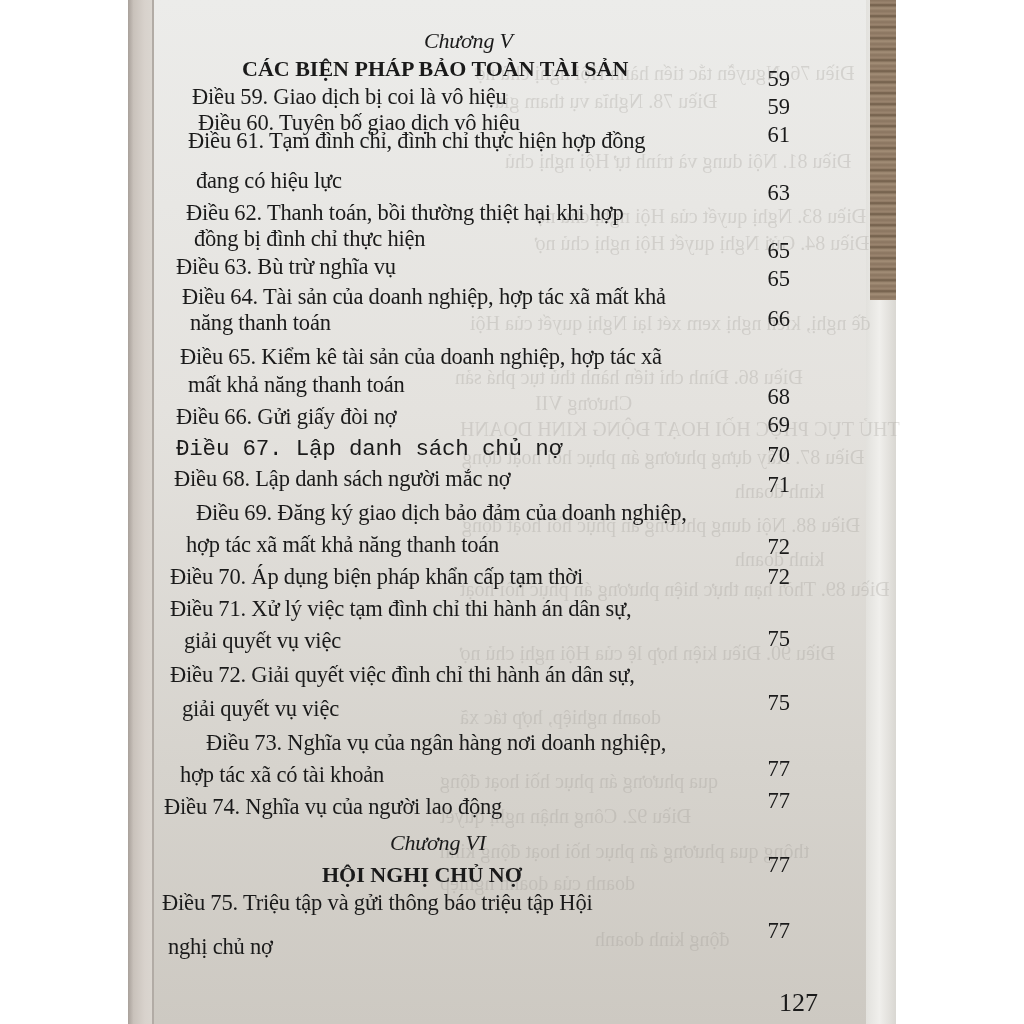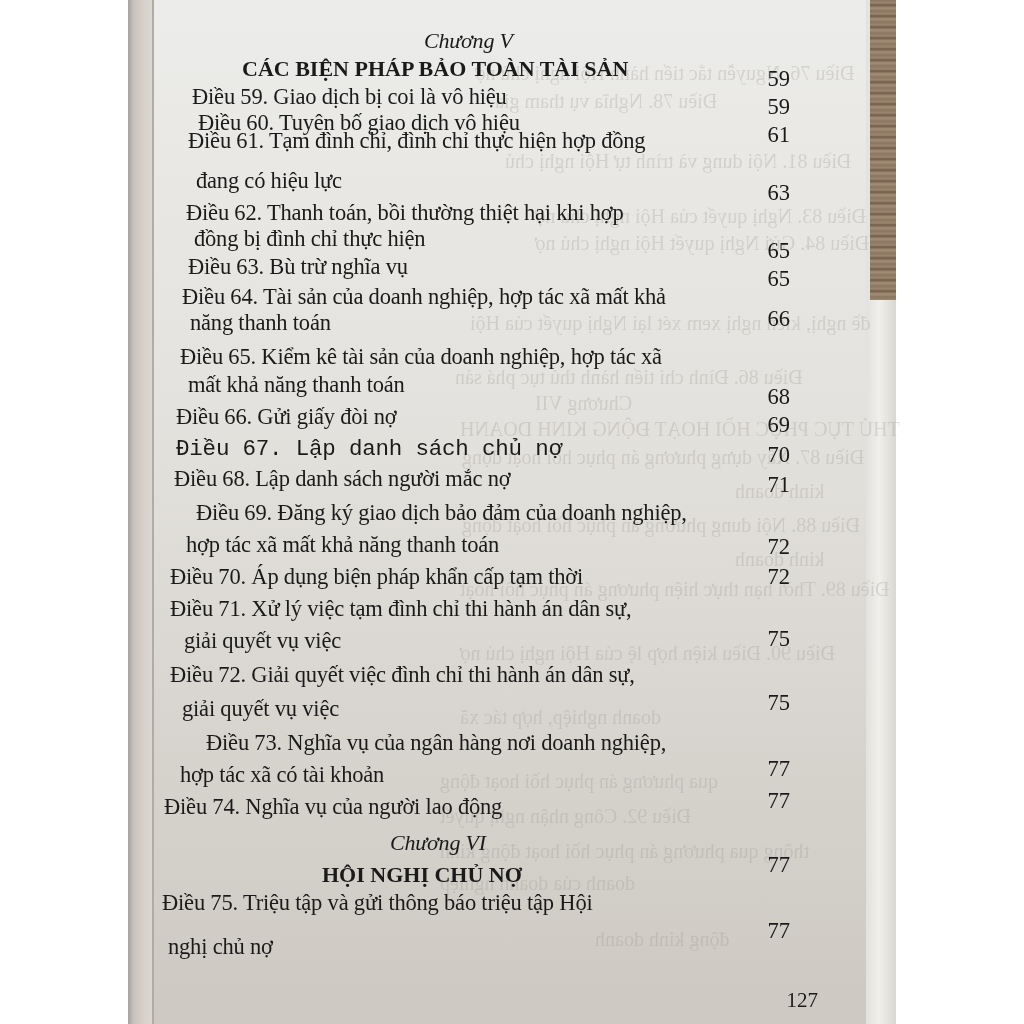--- a/index.html
+++ b/index.html
@@ -35,21 +35,21 @@
   .line {
     position:absolute; white-space:nowrap; color:#1a1a1a;
     font-size:22.5px; letter-spacing:-0.2px;
   }
   .chapter { font-style:italic; font-size:22px; }
   .chapter-title { font-size:22px; letter-spacing:0px;font-weight:bold; }
   .num {
     position:absolute; right:234px; text-align:right; white-space:nowrap;
     color:#1a1a1a; font-size:22.5px;
   }
-  .folio { position:absolute; right:206px; top:988px; font-size:21px; color:#1a1a1a; }
+  .folio { position:absolute; right:206px; top:988px; font-size:26px; color:#1a1a1a; }
 </style>
 </head>
 <body>
 
 <div class="spine"></div>
 <div class="spine-edge"></div>
 <div class="page"></div>
 <div class="page-edge"></div>
 <div class="wood"></div>
 
@@ -86,21 +86,21 @@
 <div class="num" style="top:122px;">61</div>
 
 <div class="line" style="left:188px;top:128px;"><span>Điều 61.</span> <span>Tạm đình chỉ, đình chỉ thực hiện hợp đồng</span></div>
 <div class="line" style="left:196px;top:168px;">đang có hiệu lực</div>
 <div class="num" style="top:180px;">63</div>
 
 <div class="line" style="left:186px;top:200px;"><span>Điều 62.</span> <span>Thanh toán, bồi thường thiệt hại khi hợp</span></div>
 <div class="line" style="left:194px;top:226px;">đồng bị đình chỉ thực hiện</div>
 <div class="num" style="top:238px;">65</div>
 
-<div class="line" style="left:188px;top:254px;"><span>Điều 63.</span> <span>Bù trừ nghĩa vụ</span></div>
+<div class="line" style="left:176px;top:254px;"><span>Điều 63.</span> <span>Bù trừ nghĩa vụ</span></div>
 <div class="num" style="top:266px;">65</div>
 
 <div class="line" style="left:182px;top:284px;"><span>Điều 64.</span> <span>Tài sản của doanh nghiệp, hợp tác xã mất khả</span></div>
 <div class="line" style="left:190px;top:310px;">năng thanh toán</div>
 <div class="num" style="top:306px;">66</div>
 
 <div class="line" style="left:180px;top:344px;"><span>Điều 65.</span> <span>Kiểm kê tài sản của doanh nghiệp, hợp tác xã</span></div>
 <div class="line" style="left:188px;top:372px;">mất khả năng thanh toán</div>
 <div class="num" style="top:384px;">68</div>
 

